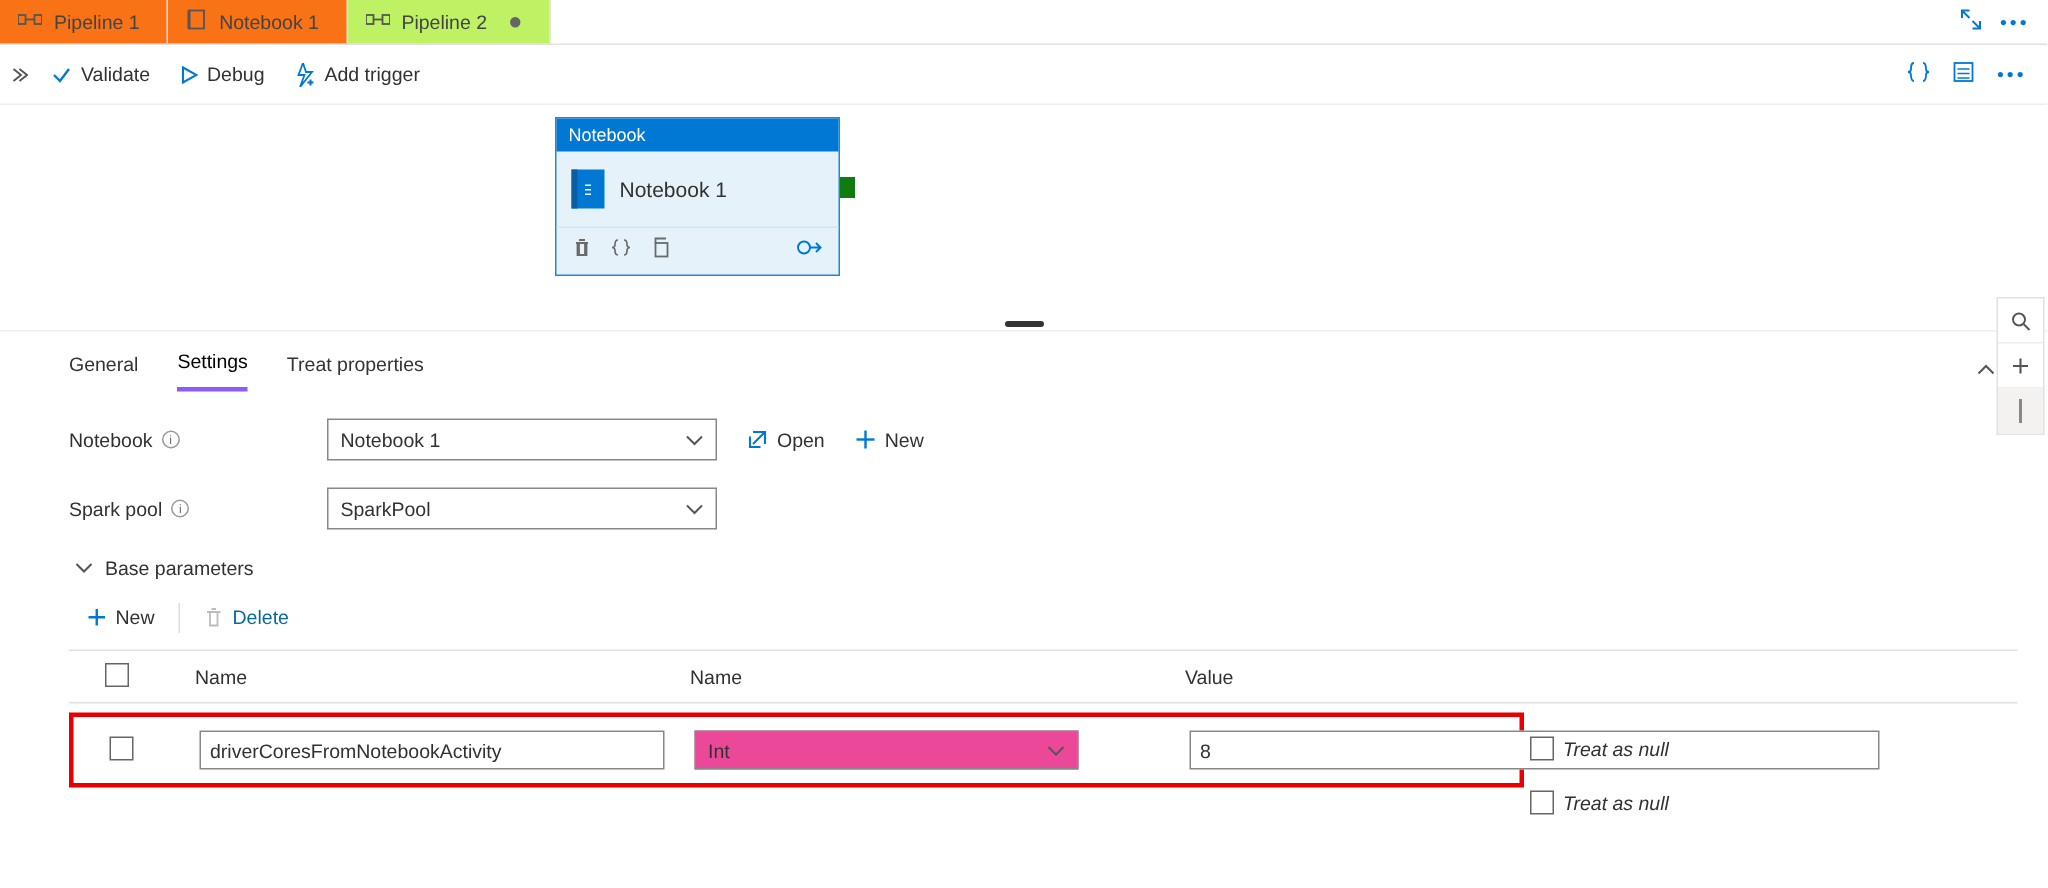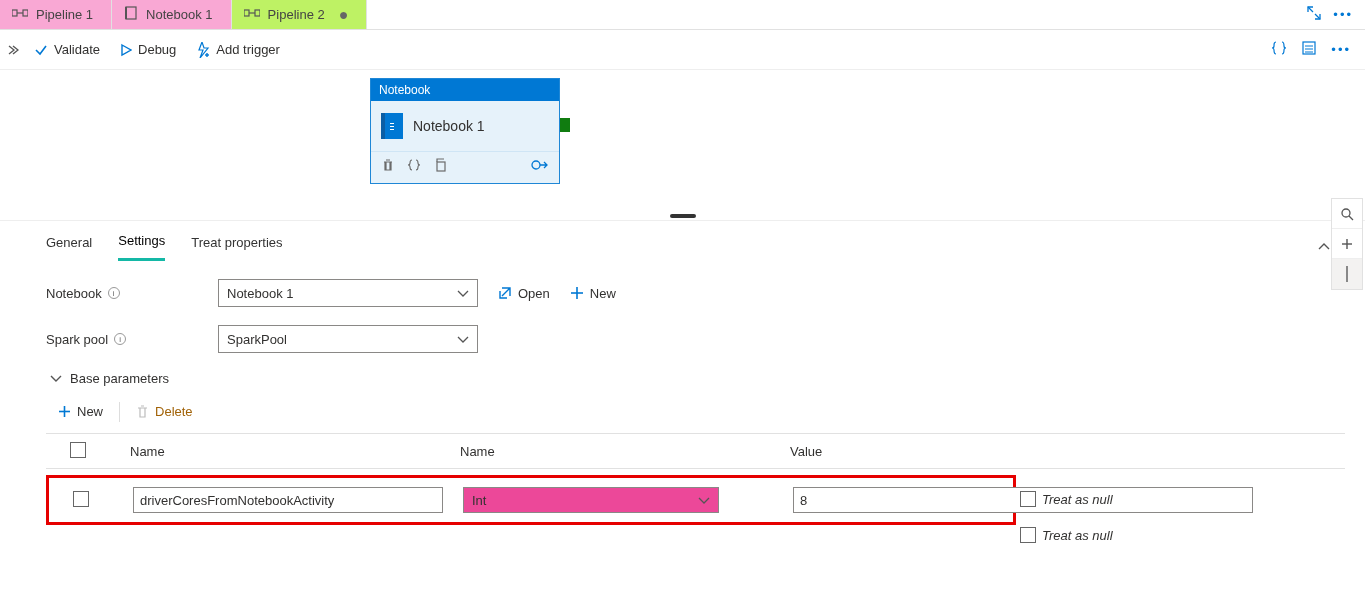--- a/index.html
+++ b/index.html
@@ -1,20 +1,20 @@
 <!DOCTYPE html>
 <html><head>
 <meta charset="utf-8">
 <style>
   * { box-sizing: border-box; margin: 0; padding: 0; font-family: "Segoe UI", Arial, sans-serif; }
   body { width: 1365px; height: 592px; background: #fff; font-size: 13px; color: #323130; overflow: hidden; }
 
   
   .tabs { display: flex; height: 30px; border-bottom: 1px solid #e1e1e1; align-items: stretch; }
-  .tab { display: inline-flex; align-items: center; gap: 8px; padding: 0 18px 0 12px; border-right: 1px solid #e1e1e1; cursor: pointer; color: #444; background:#f9a8d4; }
+  .tab { display: inline-flex; align-items: center; gap: 8px; padding: 0 18px 0 12px; border-right: 1px solid #e1e1e1; cursor: pointer; color: #444; background:#f97316; }
   .tab.active { background: #bef264; }
   .tab .dirty { color: #666; font-size:16px; margin-left:6px; }
   .tabs-spacer { flex: 1; border-right: none;}
   .tabs-right { display: flex; align-items:center; gap:12px; padding-right:12px; }
 
   
   .toolbar-row { display:flex; align-items:center; height:40px; border-bottom:1px solid #eee; }
   .toolbar-left { display:flex; align-items:center; gap:16px; padding-left:8px; }
   .chev-btn { width:24px; display:flex; align-items:center; justify-content:center; color:#333; cursor:pointer; }
   .tool-btn { display:inline-flex; align-items:center; gap:6px; color:#323130; cursor:pointer; padding:4px 2px; }
@@ -35,39 +35,39 @@
 
   .resize-handle { position:absolute; left:50%; transform:translateX(-50%); bottom:2px; width:26px; height:4px; background:#333; border-radius:2px;}
 
   .side-tools { position:absolute; right:2px; top:128px; display:flex; flex-direction:column; gap:0; border:1px solid #e1e1e1; background:#fff;}
   .side-tools div { width:30px; height:30px; display:flex; align-items:center; justify-content:center; color:#555; border-bottom:1px solid #eee; cursor:pointer;}
   .side-tools div:last-child { border-bottom:none; background:#f3f2f1;}
 
   
   .inner-tabs-row { display:flex; align-items:center; padding: 12px 20px 0 46px; gap:26px; border-top:1px solid #eee;}
   .inner-tab { padding-bottom:10px; cursor:pointer; color:#333;}
-  .inner-tab.active { color:#000; border-bottom:3px solid #14b8a6; font-weight:400;}
+  .inner-tab.active { color:#000; border-bottom:3px solid #8b5cf6; font-weight:400;}
   .collapse-caret { margin-left:auto; padding-right:14px; color:#555; cursor:pointer;}
 
   
   .settings { padding: 18px 20px 0 46px; }
   .form-row { display:flex; align-items:center; margin-bottom:18px; }
   .form-label { width:172px; display:flex; align-items:center; gap:6px; color:#323130;}
   .info-icon { width:12px; height:12px; border:1px solid #999; border-radius:50%; display:inline-flex; align-items:center; justify-content:center; font-size:8px; color:#666; }
   .select { width:260px; height:28px; border:1px solid #8a8886; background:#fff; display:flex; align-items:center; justify-content:space-between; padding:0 8px; cursor:pointer;}
   .select .caret { color:#555; }
   .link-btn { display:inline-flex; align-items:center; gap:6px; color:#323130; margin-left:20px; cursor:pointer;text-align:center;}
   .link-btn svg { color:#0078d4; }
 
   .section-head { display:flex; align-items:center; gap:8px; margin: 4px 0 14px 4px; cursor:pointer;}
   .section-head .caret { color:#555; }
 
   .param-toolbar { display:flex; align-items:center; gap:14px; margin-left:10px; margin-bottom:10px;}
   .param-toolbar .sep { width:1px; height:20px; background:#ddd;}
-  .disabled { color:#a16207; }
+  .disabled { color:#0369a1; }
 
   
   .param-table { margin-top:6px; }
   .thead, .trow { display:grid; grid-template-columns: 60px 330px 330px 520px 110px; align-items:center; }
   .thead { border-top:1px solid #e1e1e1; border-bottom:1px solid #e1e1e1; height:36px; padding-left:14px; color:#323130;}
   .thead > div { padding-left:10px; }
   .tbody-wrap { border:3px solid #e60000; margin-top:6px; padding:4px 0;}
   .trow { height:36px; padding-left:14px;}
   .cell { padding: 0 10px; }
   .chk { width:16px; height:16px; border:1px solid #666; background:#fff; display:inline-block; cursor:pointer;}

